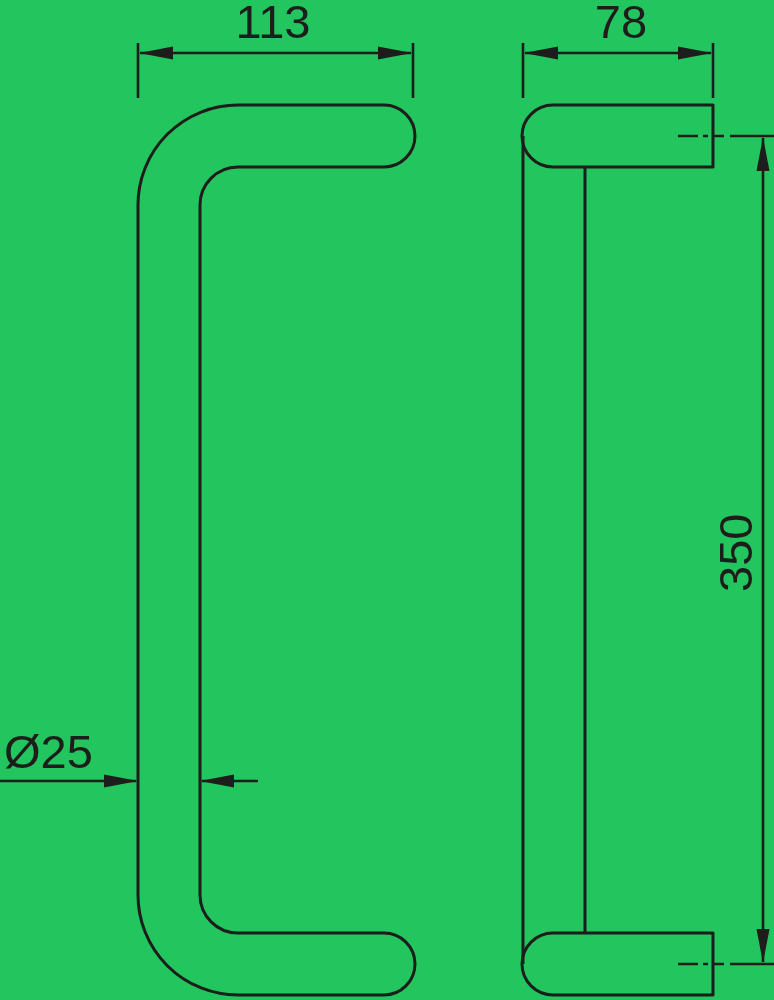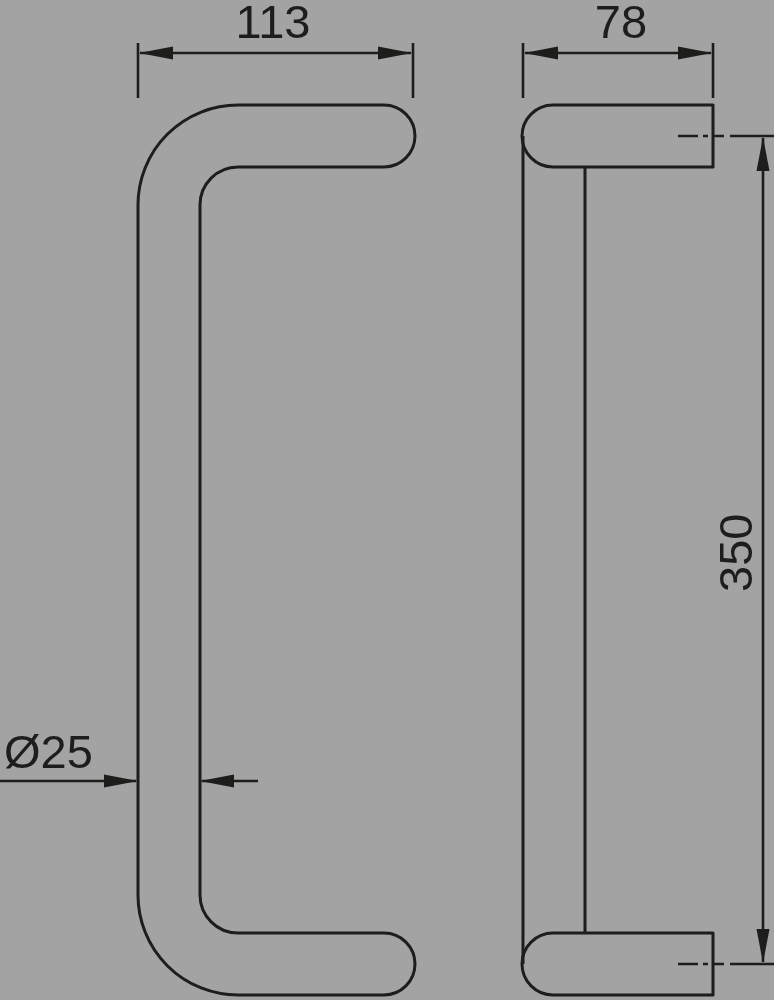--- a/index.html
+++ b/index.html
@@ -4,21 +4,21 @@
 <style>
   html, body {
     margin: 0;
     padding: 0;
     background: #ffffff;
   }
   .canvas {
     position: relative;
     width: 774px;
     height: 1000px;
-    background: #a3a3a3;
+    background: #22c55e;
     overflow: hidden;
   }
   svg {
     display: block;
   }
   .outline {
     fill: none;
     stroke: #1d1d1b;
     stroke-width: 3;
     stroke-linejoin: round;

